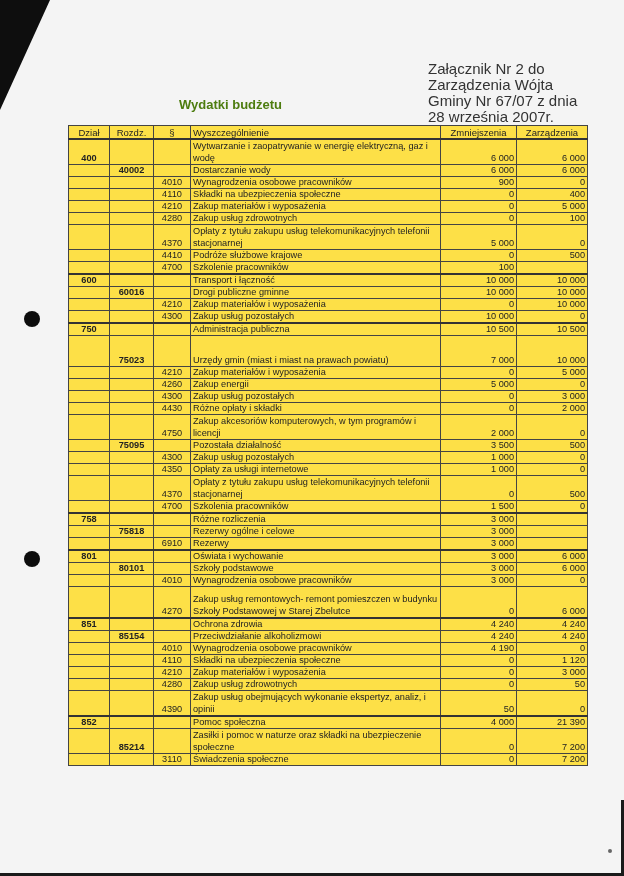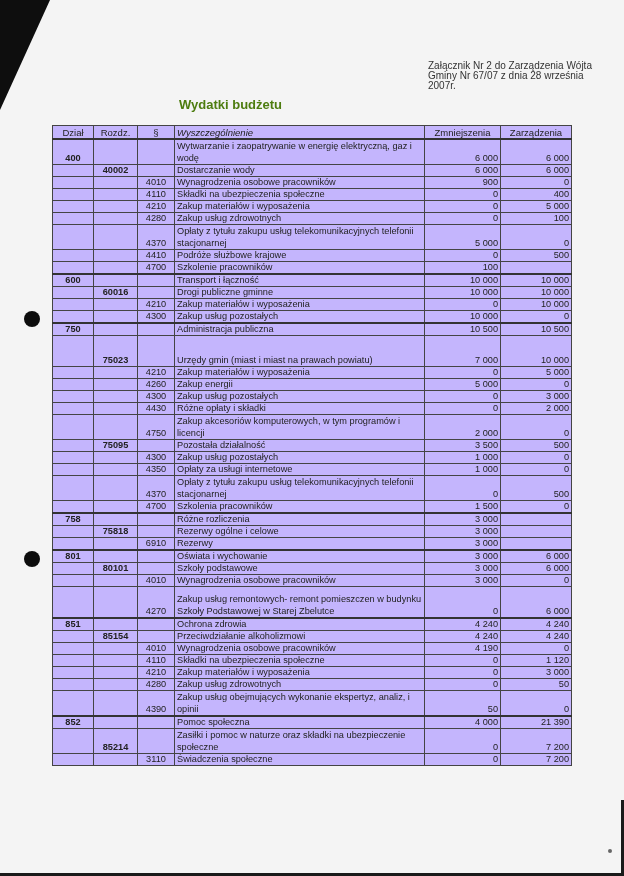--- a/index.html
+++ b/index.html
@@ -22,43 +22,43 @@
   }
   .hole {
     position: absolute; width: 16px; height: 16px; border-radius: 50%; background: #0d0d0d;
   }
   .hole.h1 { left: 24px; top: 311px; }
   .hole.h2 { left: 24px; top: 551px; }
   .speck { position: absolute; left: 608px; top: 849px; width: 4px; height: 4px; border-radius: 50%; background: #666; }
 
   .annex {
     position: absolute; left: 428px; top: 61px; width: 170px;
-    font-size: 10px; line-height: 10px; color: #333;
+    font-size: 15px; line-height: 16px; color: #333;
   }
   .title {
     position: absolute; left: 179px; top: 97px;
     font-size: 13px; font-weight: bold; color: #4d7c0f;
   }
 
   table.budget {
-    position: absolute; left: 52px; top: 125px;
+    position: absolute; left: 68px; top: 125px;
     border-collapse: collapse; table-layout: fixed;
     width: 519px;
     font-size: 9.2px;
-    background: #c4b5fd;
+    background: #fde047;
   }
   table.budget td, table.budget th {
     border: 1px solid #444;
     padding: 0 2px;
     height: 11px; line-height: 11px;
     overflow: hidden; white-space: nowrap;
     vertical-align: bottom;
   }
   table.budget th { font-weight: normal; font-size: 9.5px; text-align: center; vertical-align: middle; height: 12px; }
-  table.budget th.desc-h { text-align: left; font-style: italic; }
+  table.budget th.desc-h { text-align: left; }
   col.c-dzial { width: 41px; }
   col.c-rozdz { width: 44px; }
   col.c-par   { width: 37px; }
   col.c-desc  { width: 250px; }
   col.c-zm    { width: 76px; }
   col.c-zw    { width: 71px; }
 
   td.dzial, td.rozdz { text-align: center; font-weight: bold; vertical-align: middle; }
   td.par { text-align: center; vertical-align: middle; }
   td.num { text-align: right; }

